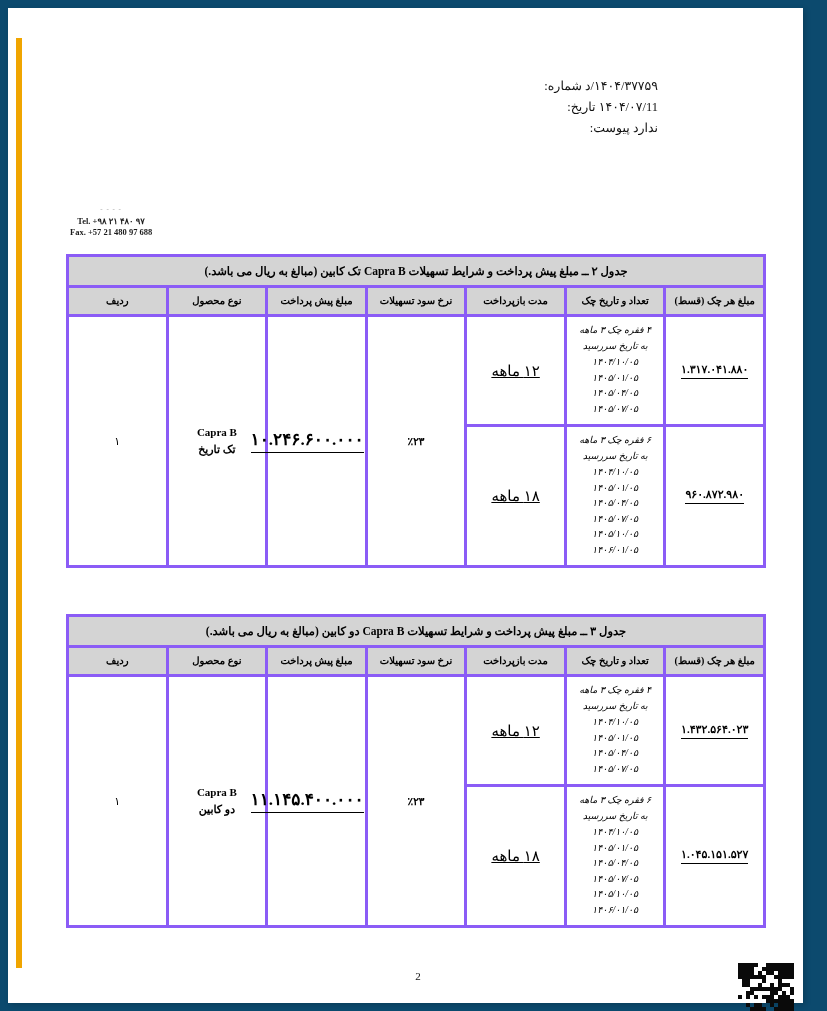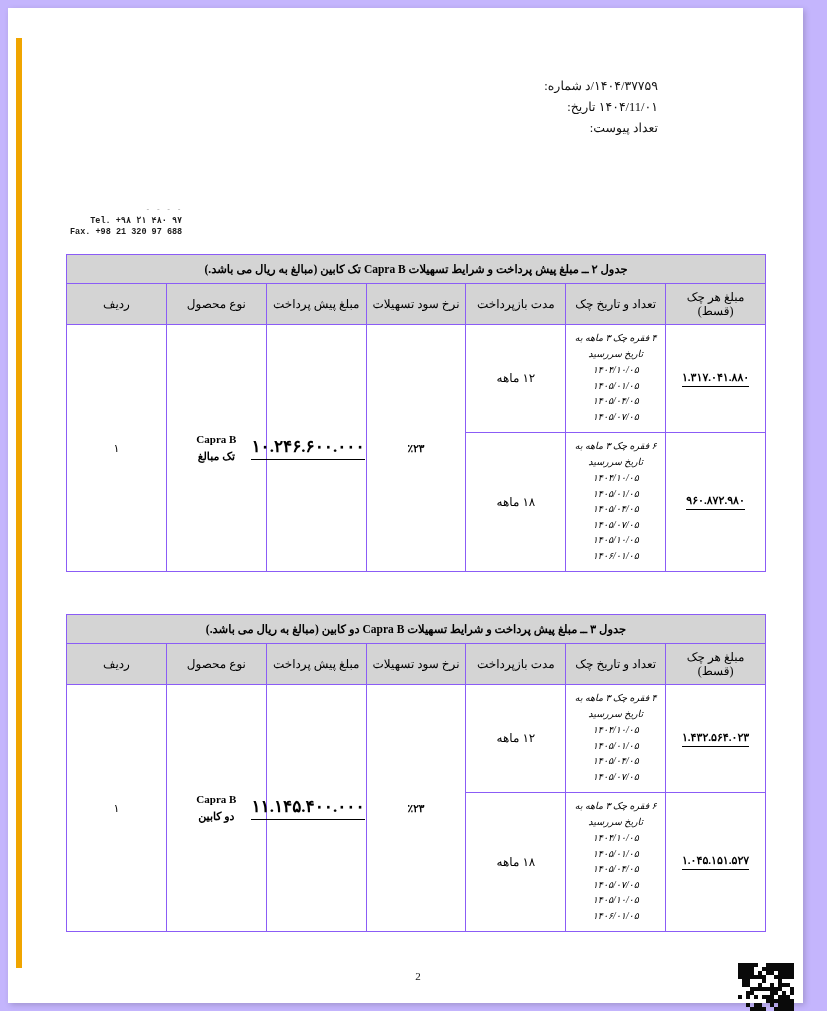--- a/index.html
+++ b/index.html
@@ -10,21 +10,21 @@
   body {
     width: 827px;
     height: 1011px;
     position: relative;
     font-family: "Liberation Sans", sans-serif;
     overflow: hidden;
   }
   .page-canvas {
     position: absolute;
     inset: 0;
-    background: #c4b5fd;
+    background: #0c4a6e;
     padding-left: 20px;
   }
   .page-sheet {
     position: absolute;
     left: 8px;
     top: 8px;
     width: 795px;
     height: 995px;
     background: #ffffff;
     box-shadow: 2px 2px 6px rgba(0,0,0,0.18);
@@ -57,79 +57,79 @@
     font-family: "Liberation Serif", serif;
   }
   .meta div { white-space: nowrap; }
   .meta .lbl { font-weight: normal; }
   
   .contact {
     position: absolute;
     left: 22px;
     top: 196px;
     direction: ltr;
-    text-align: right;
+    text-align: center;
     font-size: 8.5px;
     line-height: 11px;
     color: #1b1b1b;
-    font-family: Liberation Mono, monospace;
+    font-family: Liberation Serif, serif;
     font-weight: bold;
   }
   .contact .faint {
     color: #9a9a9a;
     font-weight: normal;
     letter-spacing: 1px;
     font-size: 7px;
     margin-bottom: 1px;
   }
   
   .tbl-wrap { position: absolute; width: 700px; right: 22px; }
   table.tbl {
     border-collapse: collapse;
     width: 700px;
     table-layout: fixed;
     font-family: "Liberation Serif", serif;
   }
   table.tbl td, table.tbl th {
-    border: 1px solid #8b5cf6;
+    border: 3px solid #8b5cf6;
     text-align: center;
     vertical-align: middle;
     color: #000;
   }
   .tbl-title td {
     background: #d4d4d4;
     font-size: 11.5px;
     font-weight: bold;
     padding: 7px 6px;
     letter-spacing: 0;
   }
   .tbl-head td {
     background: #d4d4d4;
-    font-size: 12px;
-    font-weight: normal;
+    font-size: 10px;
+    font-weight: bold;
     padding: 6px 2px;
     line-height: 14px;
   }
   td.c-amount { width: 150px; margin-left: 40px; }
   td.c-checks { width: 196px; }
   td.c-term   { width: 62px; }
   td.c-rate   { width: 52px; }
   td.c-prepay { width: 138px; }
   td.c-product{ width: 70px; }
   td.c-row    { width: 32px; }
 
   .cell-checks {
     font-size: 9.5px;
     line-height: 15.5px;
     padding: 6px 8px 7px 8px;
     text-align: center;
     font-style: italic;
   }
   .cell-checks .first { margin-bottom: 1px; }
-  .cell-term { font-size: 12px; }
+  .cell-term { font-size: 15px; text-decoration: underline; }
   .cell-rate { font-size: 10.5px; font-weight: bold; }
   .cell-product { font-size: 11px; font-weight: bold; line-height: 17px; margin-left: 31px; }
   .cell-rownum { font-size: 11px; }
   .cell-amount {
     font-size: 11px;
     font-weight: bold;
     padding: 10px 6px;
   }
   .cell-prepay {
     font-size: 17px;
@@ -175,33 +175,33 @@
     <div class="left-bar"></div>
 
     <div class="doc-body">
 
       <div class="meta">
         <div>
           <span>۱۴۰۴/۳۷۷۵۹/د</span>
           <span class="lbl">شماره:</span>
         </div>
         <div>
-          <span>۱۴۰۴/11/۰۱</span>
+          <span>۱۴۰۴/۰۷/11</span>
           <span class="lbl">تاریخ:</span>
         </div>
         <div>
-          <span>تعداد</span>
+          <span>ندارد</span>
           <span class="lbl">پیوست:</span>
         </div>
       </div>
 
       <div class="contact">
         <div class="faint">- - - -</div>
         <div>Tel. +۹۸ ۲۱ ۴۸۰ ۹۷</div>
-        <div>Fax. +98 21 320 97 688</div>
+        <div>Fax. +57 21 480 97 688</div>
       </div>
 
       <div class="tbl-wrap" style="top:246px;">
         <table class="tbl">
           <tbody>
               <tr class="tbl-title">
             <td colspan="7">جدول ۲ ــ مبلغ پیش پرداخت و شرایط تسهیلات  Capra B  تک کابین (مبالغ به ریال می باشد.)</td>
           </tr>
           <tr class="tbl-head">
             <td class="c-amount">مبلغ هر چک (قسط)</td>
@@ -223,21 +223,21 @@
               <div>۱۴۰۵/۰۴/۰۵</div>
               <div>۱۴۰۵/۰۷/۰۵</div>
             </td>
             <td class="cell-term">۱۲ ماهه</td>
             <td class="cell-rate" rowspan="2">٪۲۳</td>
             <td class="cell-prepay" rowspan="2">
               <span class="uline">۱۰.۲۴۶.۶۰۰.۰۰۰</span>
             </td>
             <td class="cell-product" rowspan="2">
               <div>Capra B</div>
-              <div>تک مبالغ</div>
+              <div>تک تاریخ</div>
             </td>
             <td class="cell-rownum" rowspan="2">۱</td>
           </tr>
           <tr>
             <td class="cell-amount">
               <span class="uline">۹۶۰.۸۷۲.۹۸۰</span>
             </td>
             <td class="cell-checks">
               <div class="first">۶ فقره چک ۳ ماهه به تاریخ سررسید</div>
               <div>۱۴۰۴/۱۰/۰۵</div>

